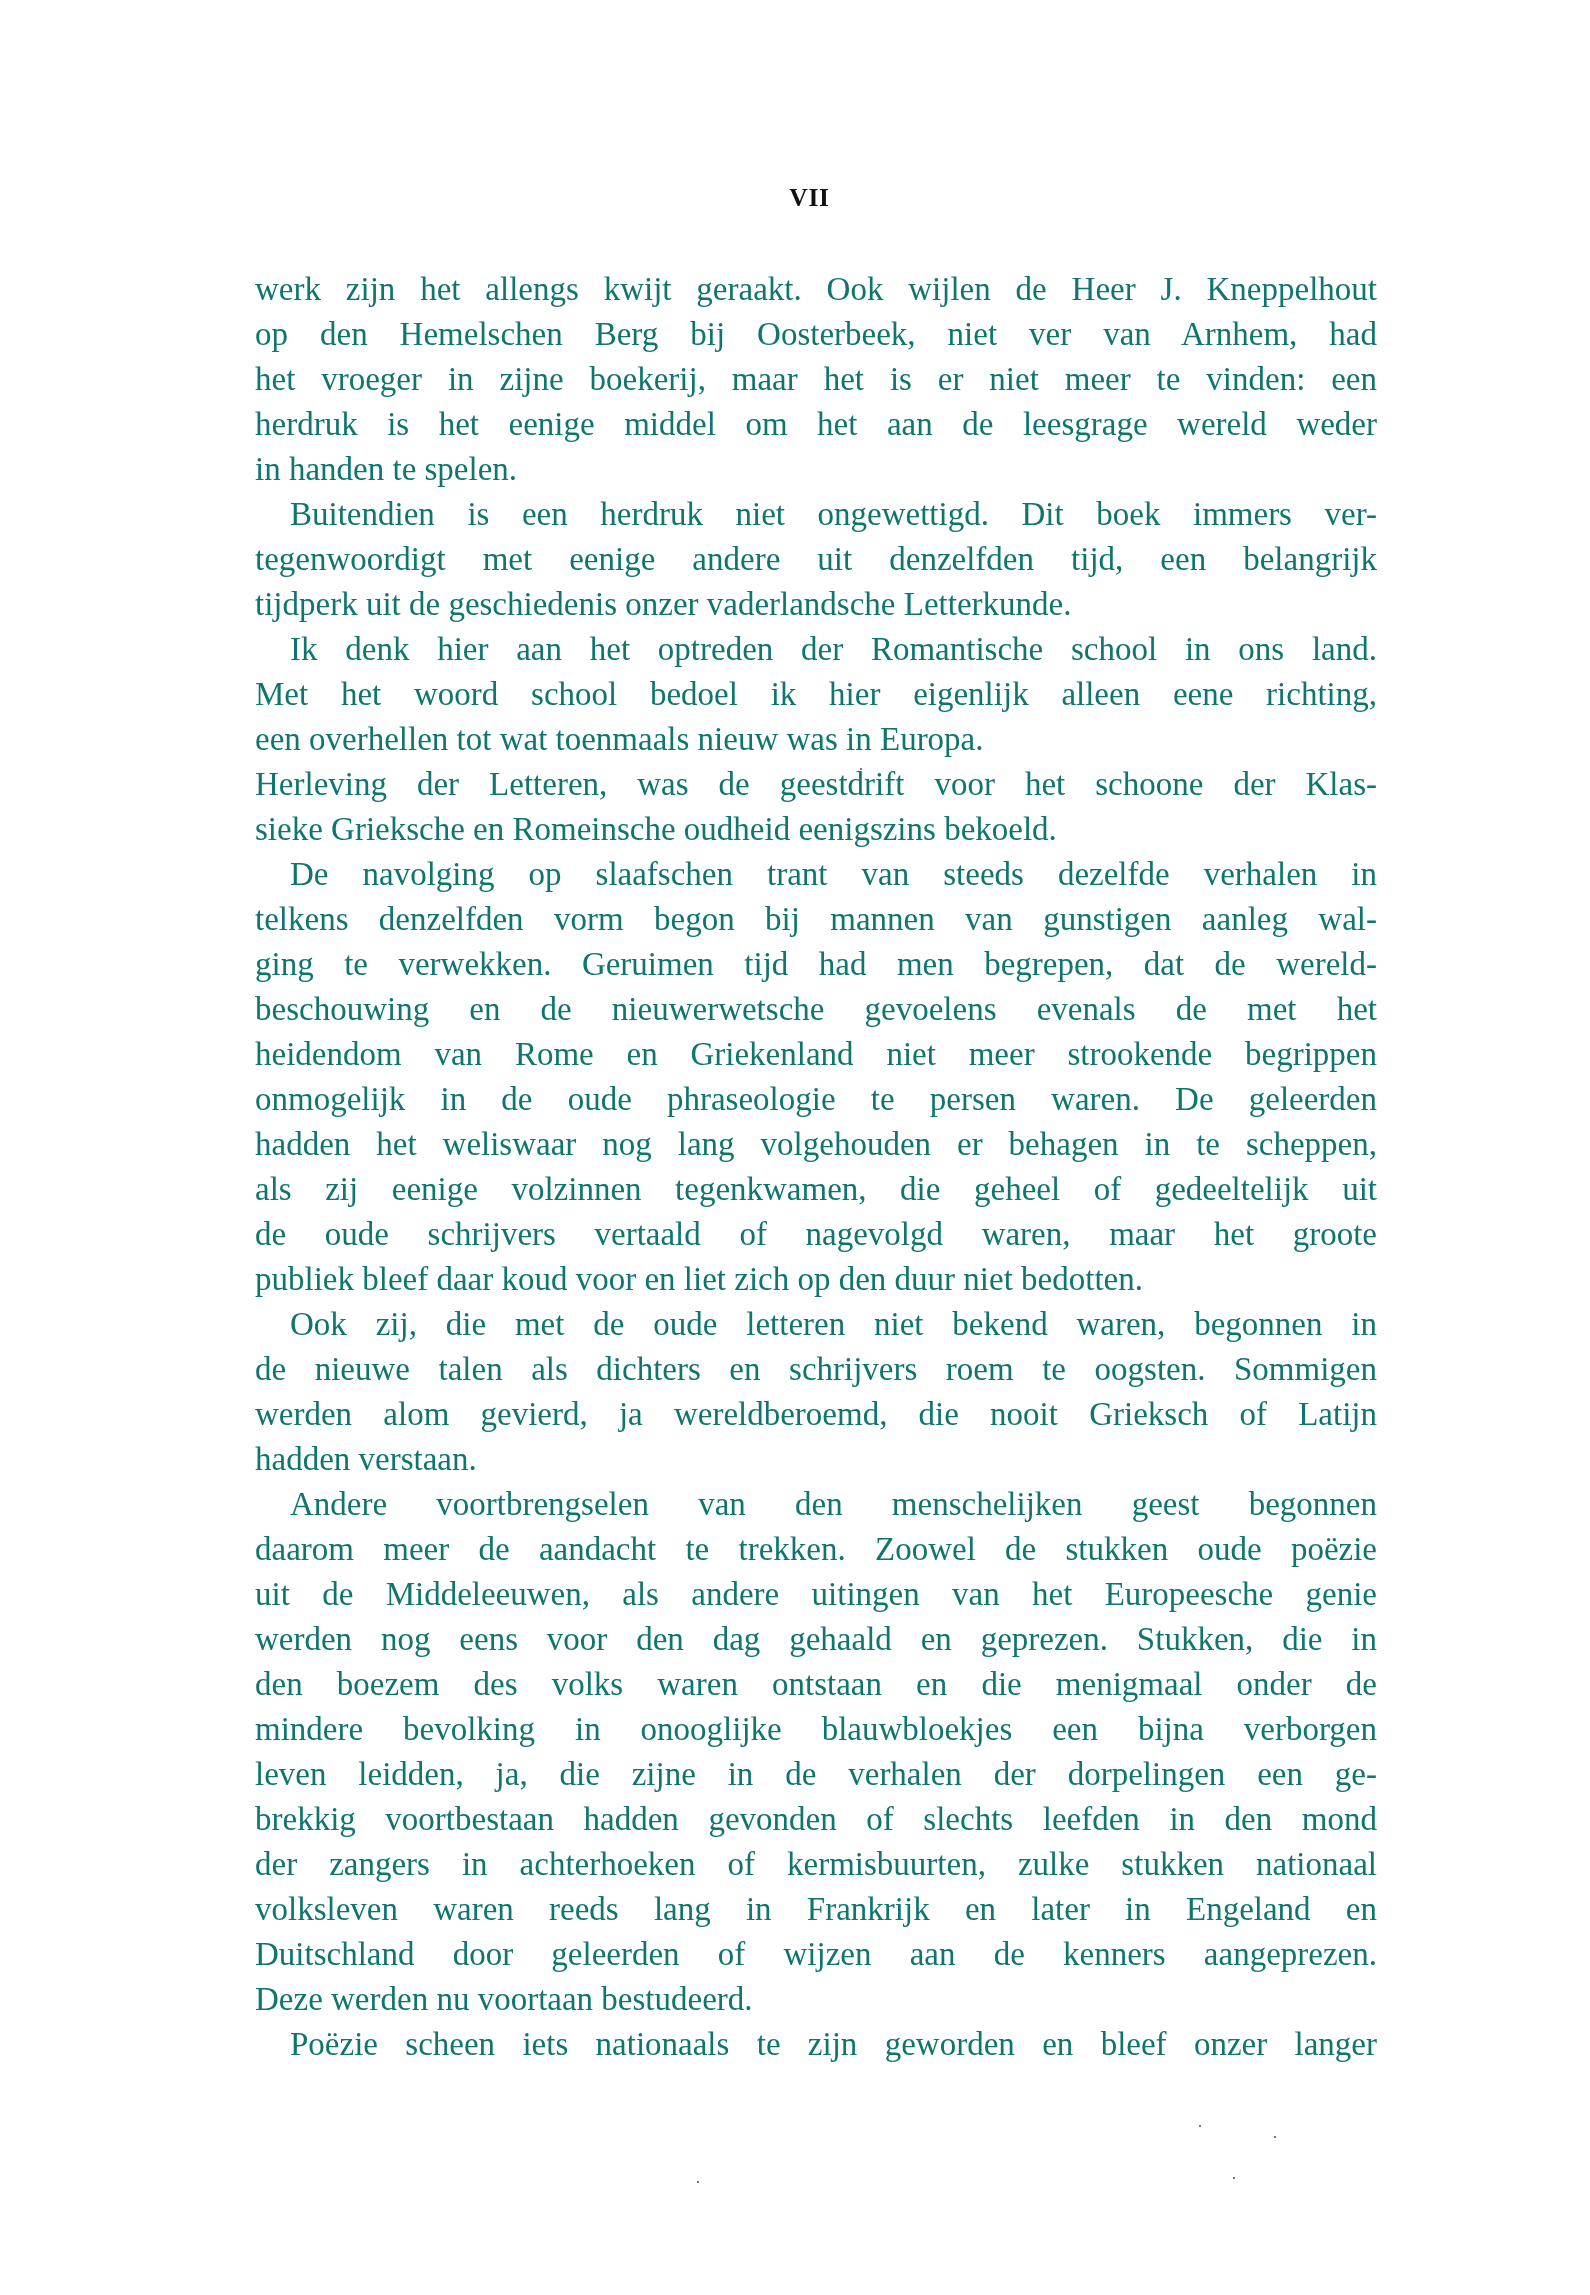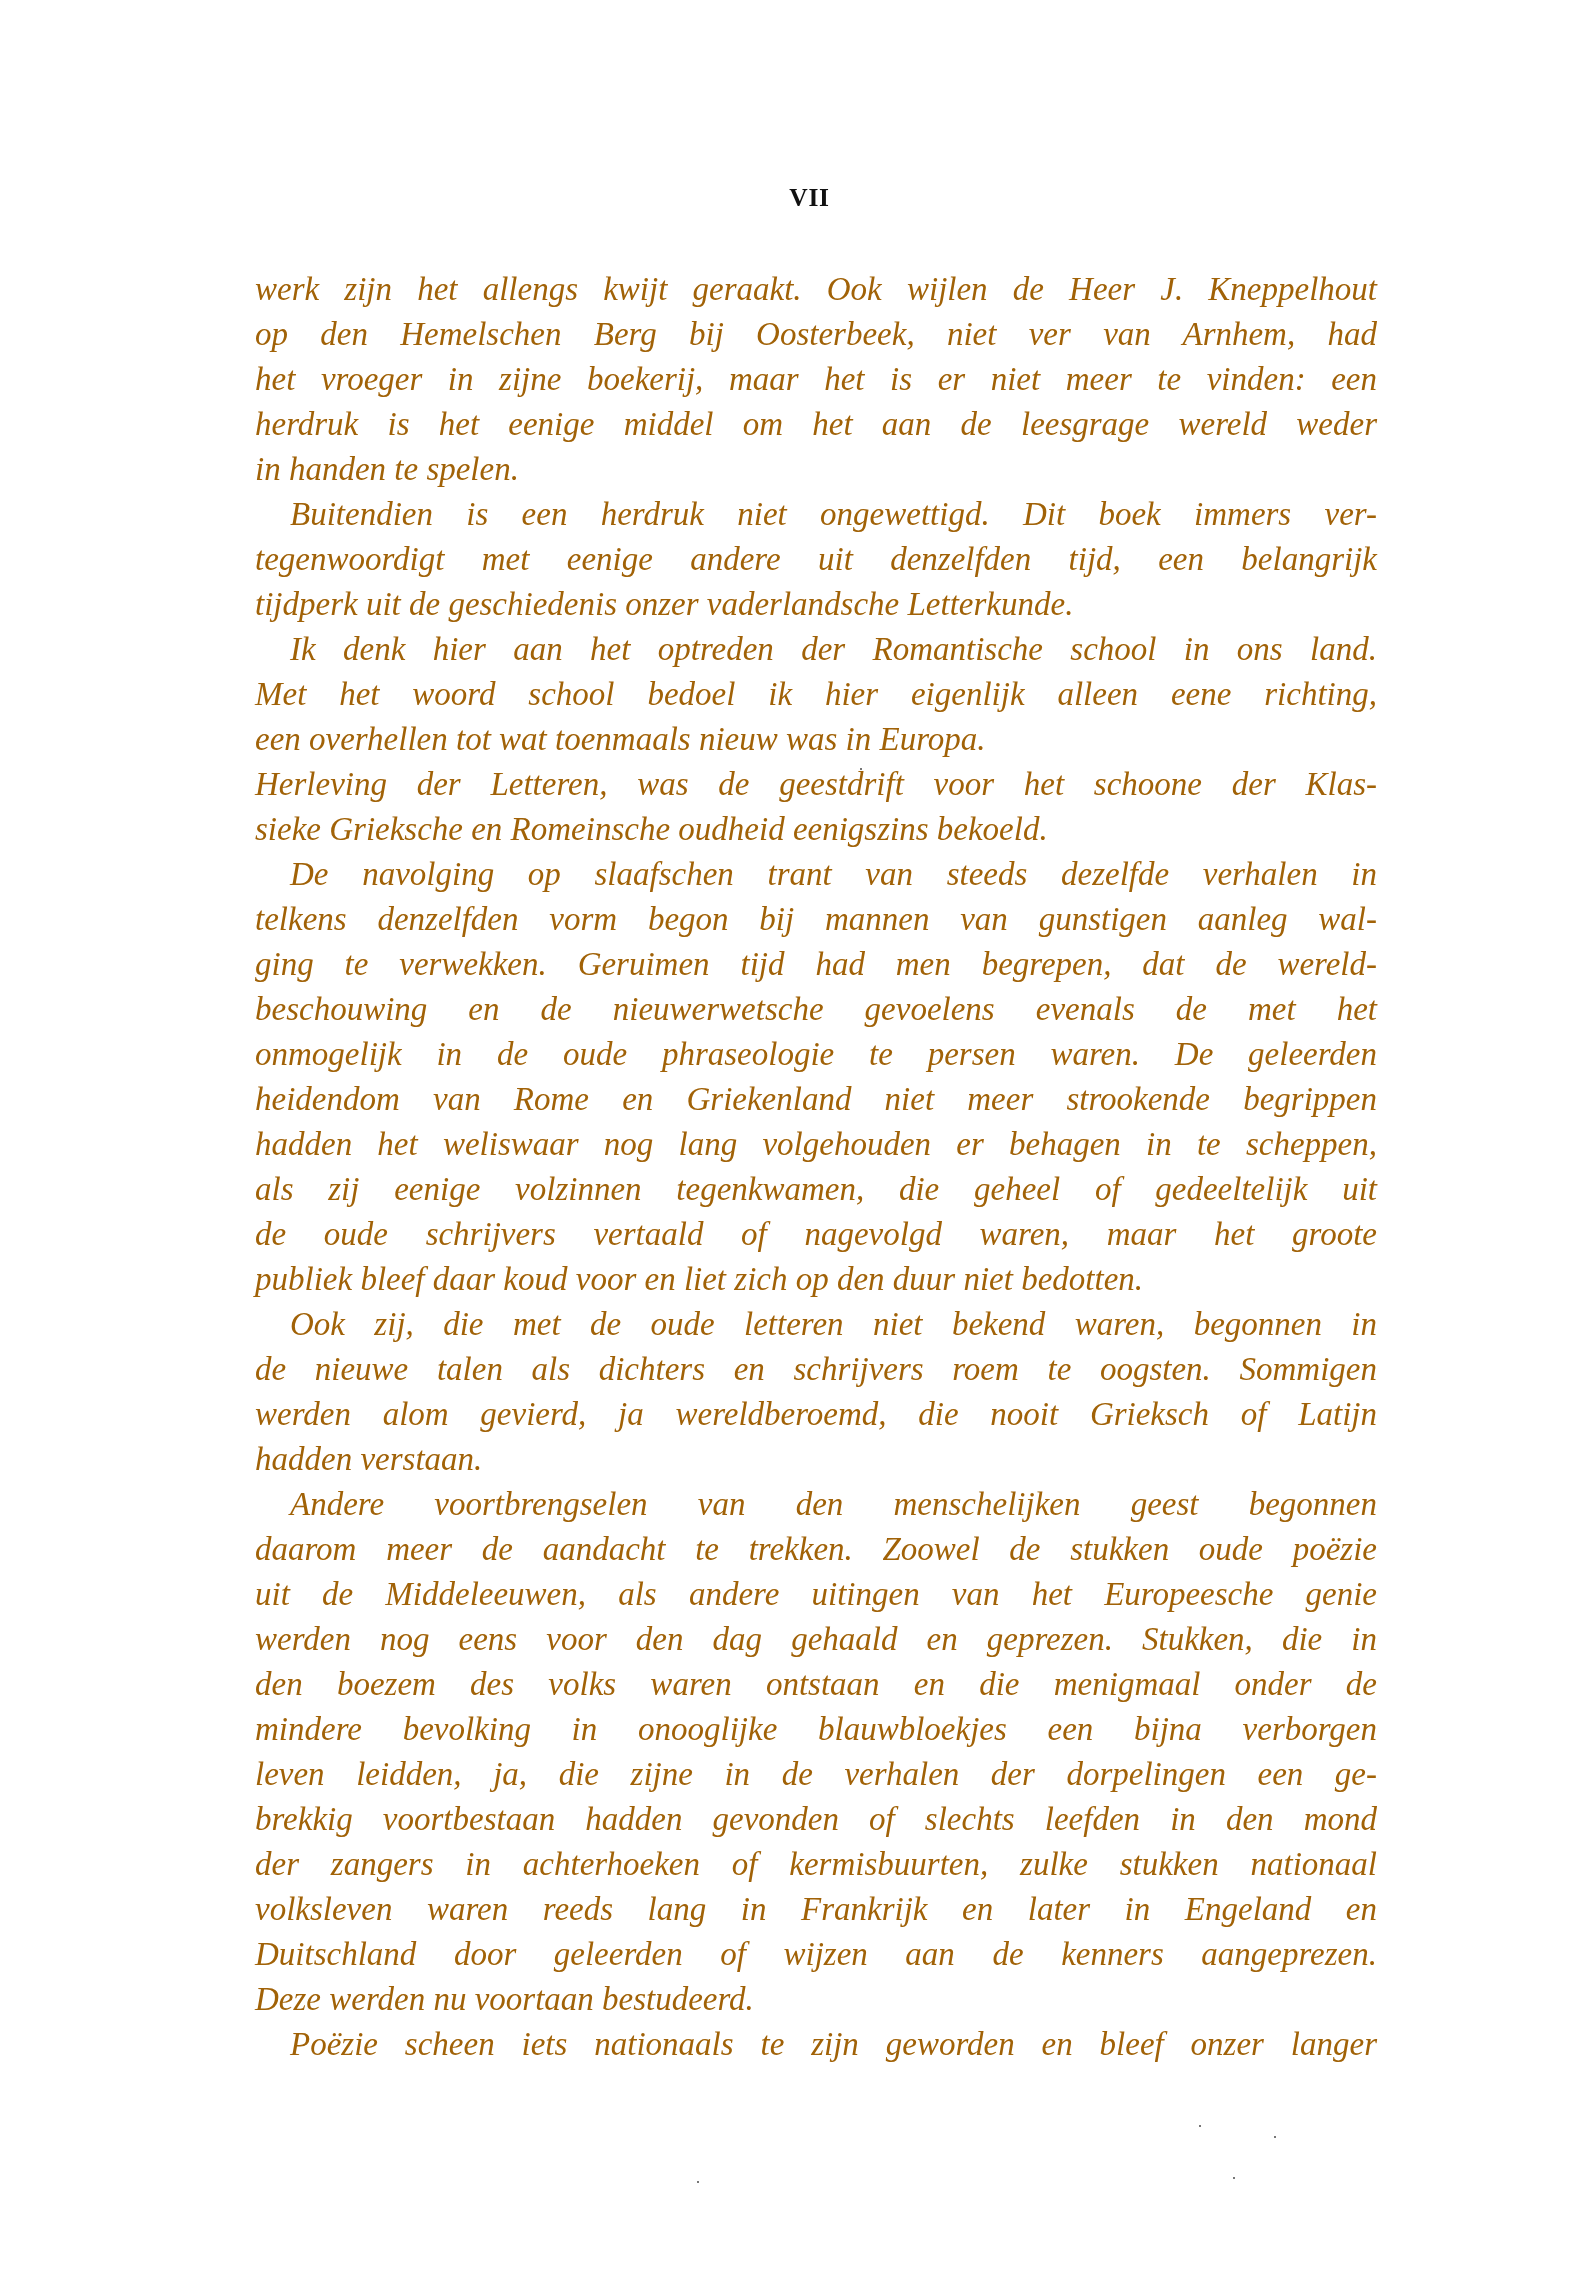--- a/index.html
+++ b/index.html
@@ -6,21 +6,21 @@
   body { width: 1590px; height: 2295px; position: relative; overflow: hidden; }
   .page { position: absolute; left: 0; top: 0; width: 1396px; height: 2295px; background: #ffffff; }
   .page-number {
     position: absolute; left: 0; width: 1619px; top: 183px; text-align: center;
     font-family: "Liberation Serif", "DejaVu Serif", serif;
     font-size: 25.5px; font-weight: bold; color: #111; letter-spacing: 0.7px;
   }
   .text-block {
     position: absolute; left: 255px; top: 267px; width: 1122px;
     font-family: "Liberation Serif", "DejaVu Serif", serif;
-    font-size: 33px; line-height: 45px; color: #a16207; font-style: italic;
+    font-size: 33px; line-height: 45px; color: #0f766e;
   }
   .line {
     display: block; height: 45px; white-space: nowrap;
     text-align: justify; text-align-last: justify; overflow: visible;
   }
   .line.last { text-align: right; text-align-last: left; }
   .line.indent { padding-left: 35px; }
   .speck { position: absolute; width: 1.5px; height: 1.5px; background: #777; }
 </style>
 </head>
@@ -39,22 +39,22 @@
       <span class="line last">tijdperk uit de geschiedenis onzer vaderlandsche Letterkunde.</span>
       <span class="line indent">Ik denk hier aan het optreden der Romantische school in ons land.</span>
       <span class="line">Met het woord school bedoel ik hier eigenlijk alleen eene richting,</span>
       <span class="line last">een overhellen tot wat toenmaals nieuw was in Europa.</span>
       <span class="line">Herleving der Letteren, was de geestdrift voor het schoone der Klas-</span>
       <span class="line last">sieke Grieksche en Romeinsche oudheid eenigszins bekoeld.</span>
       <span class="line indent">De navolging op slaafschen trant van steeds dezelfde verhalen in</span>
       <span class="line">telkens denzelfden vorm begon bij mannen van gunstigen aanleg wal-</span>
       <span class="line">ging te verwekken. Geruimen tijd had men begrepen, dat de wereld-</span>
       <span class="line">beschouwing en de nieuwerwetsche gevoelens evenals de met het</span>
+      <span class="line">heidendom van Rome en Griekenland niet meer strookende begrippen</span>
       <span class="line">onmogelijk in de oude phraseologie te persen waren. De geleerden</span>
-      <span class="line">heidendom van Rome en Griekenland niet meer strookende begrippen</span>
       <span class="line">hadden het weliswaar nog lang volgehouden er behagen in te scheppen,</span>
       <span class="line">als zij eenige volzinnen tegenkwamen, die geheel of gedeeltelijk uit</span>
       <span class="line">de oude schrijvers vertaald of nagevolgd waren, maar het groote</span>
       <span class="line last">publiek bleef daar koud voor en liet zich op den duur niet bedotten.</span>
       <span class="line indent">Ook zij, die met de oude letteren niet bekend waren, begonnen in</span>
       <span class="line">de nieuwe talen als dichters en schrijvers roem te oogsten. Sommigen</span>
       <span class="line">werden alom gevierd, ja wereldberoemd, die nooit Grieksch of Latijn</span>
       <span class="line last">hadden verstaan.</span>
       <span class="line indent">Andere voortbrengselen van den menschelijken geest begonnen</span>
       <span class="line">daarom meer de aandacht te trekken. Zoowel de stukken oude poëzie</span>

